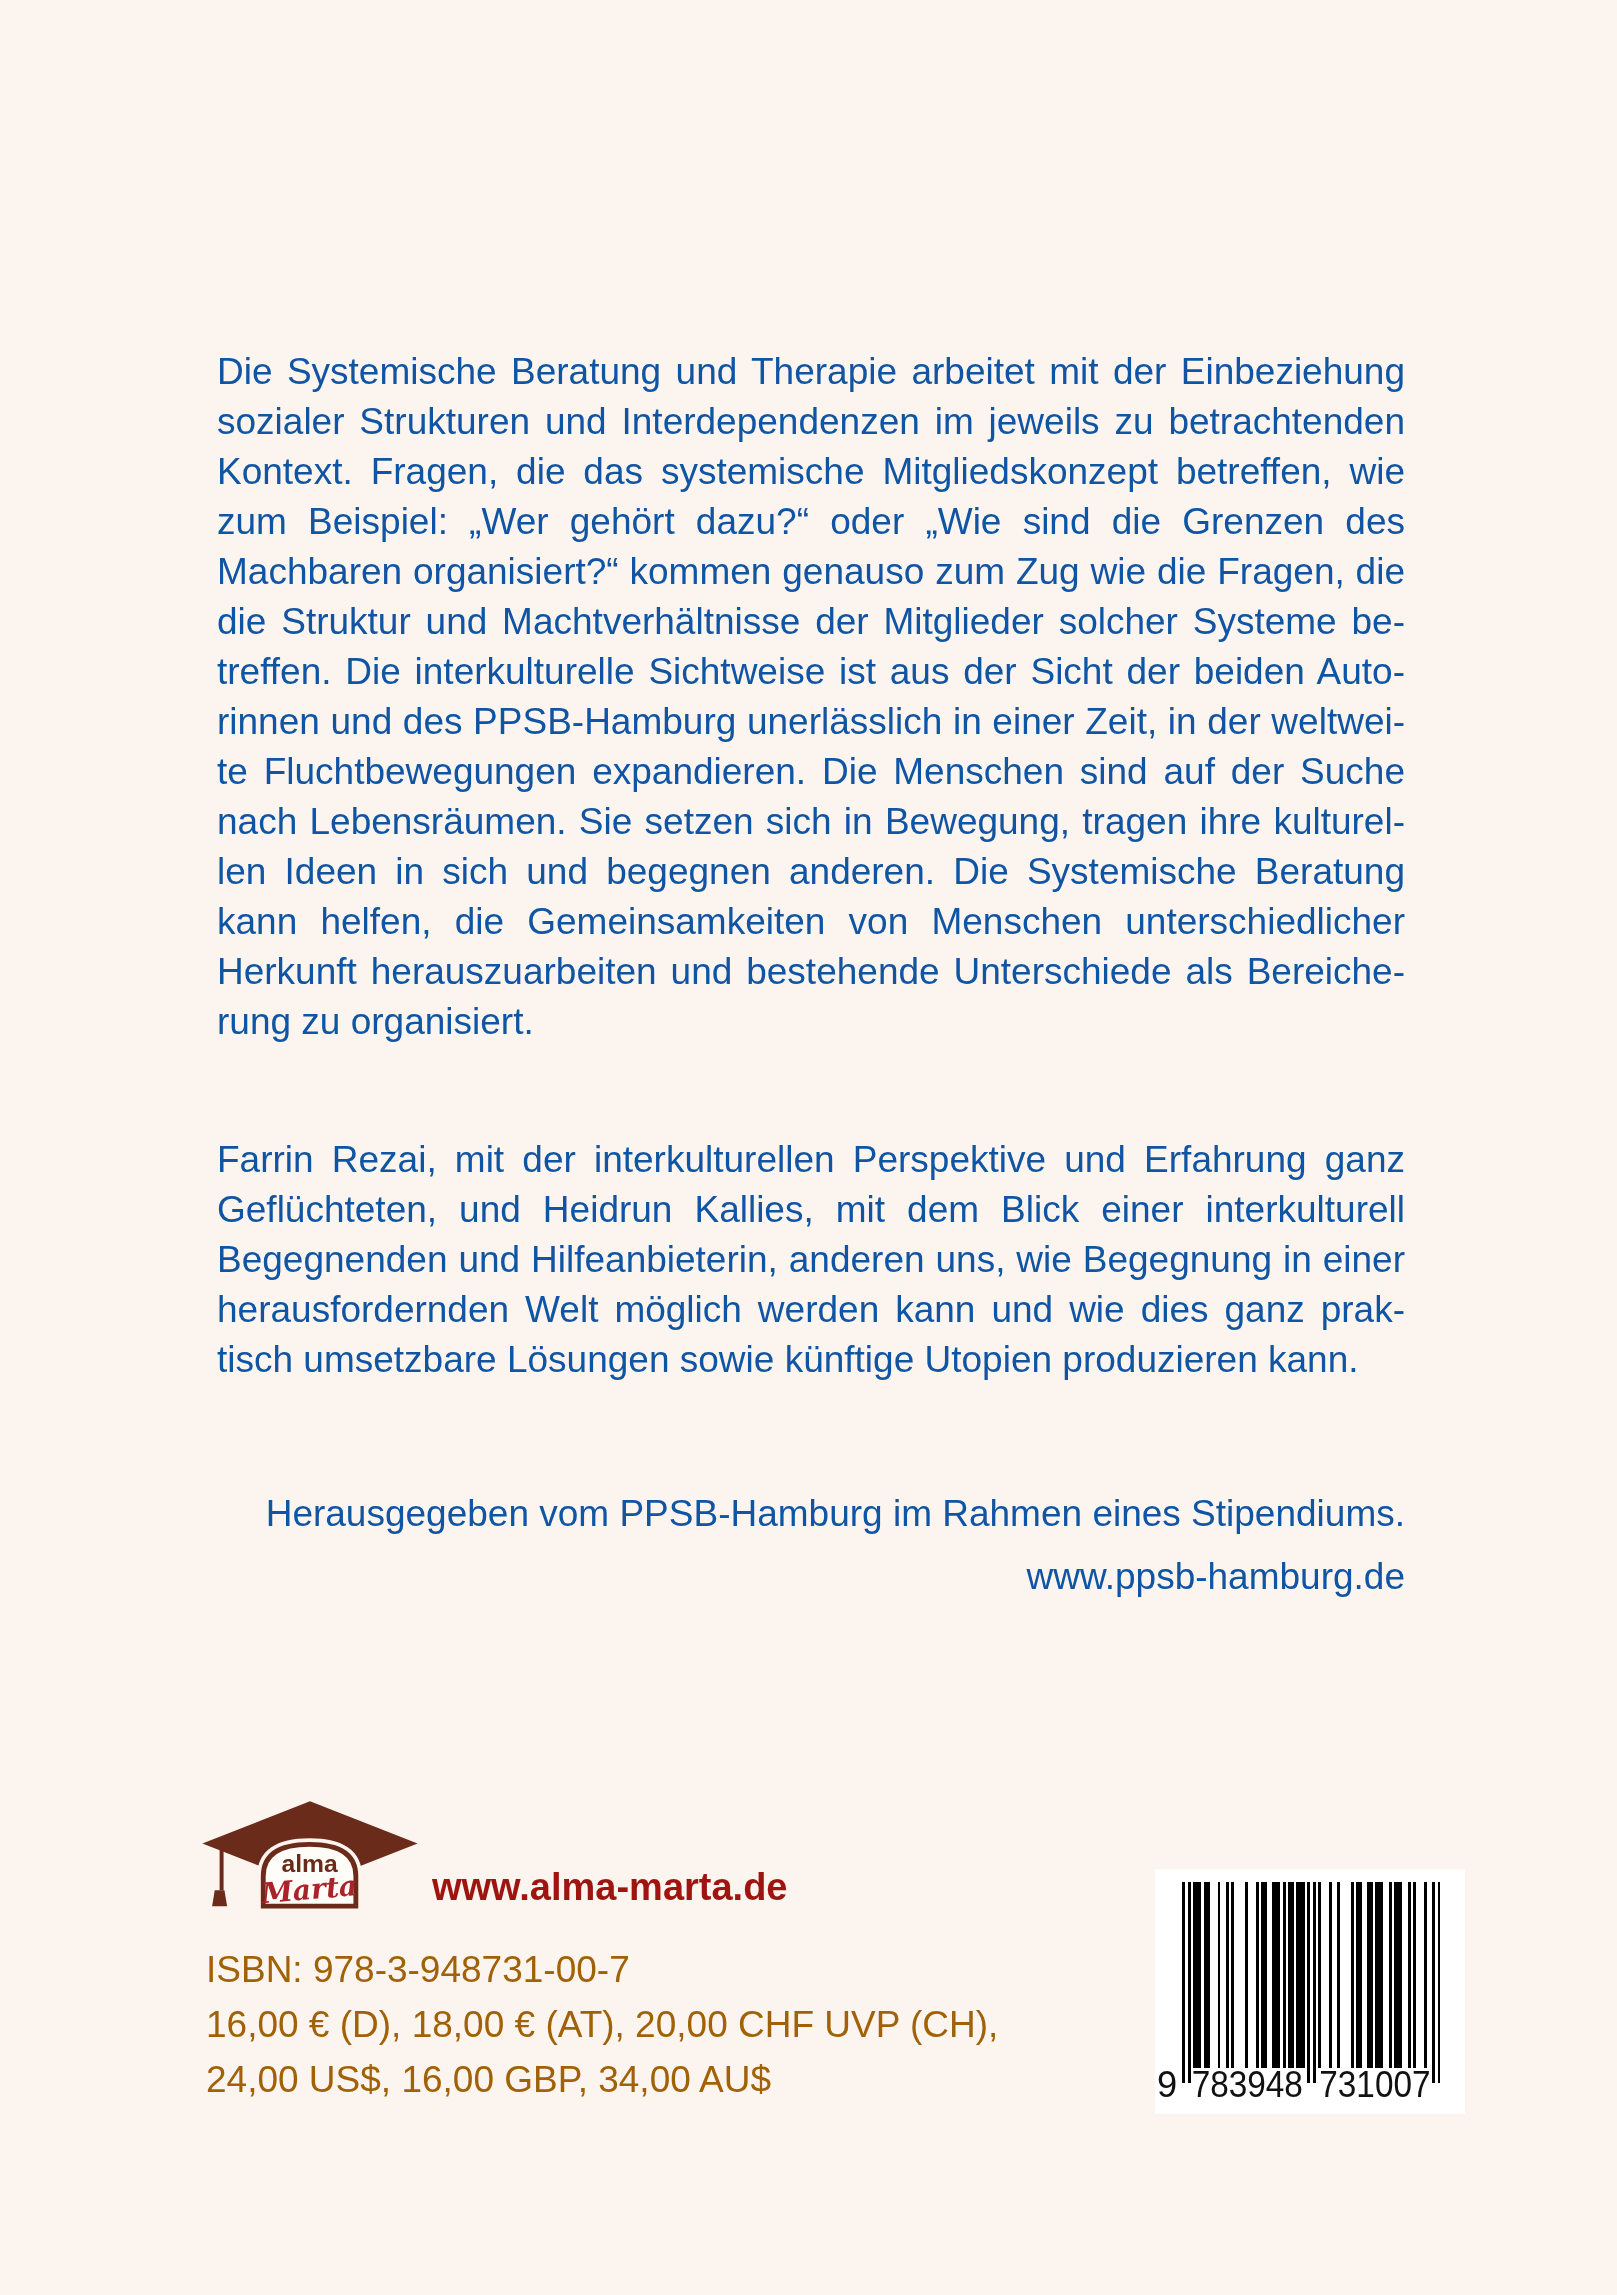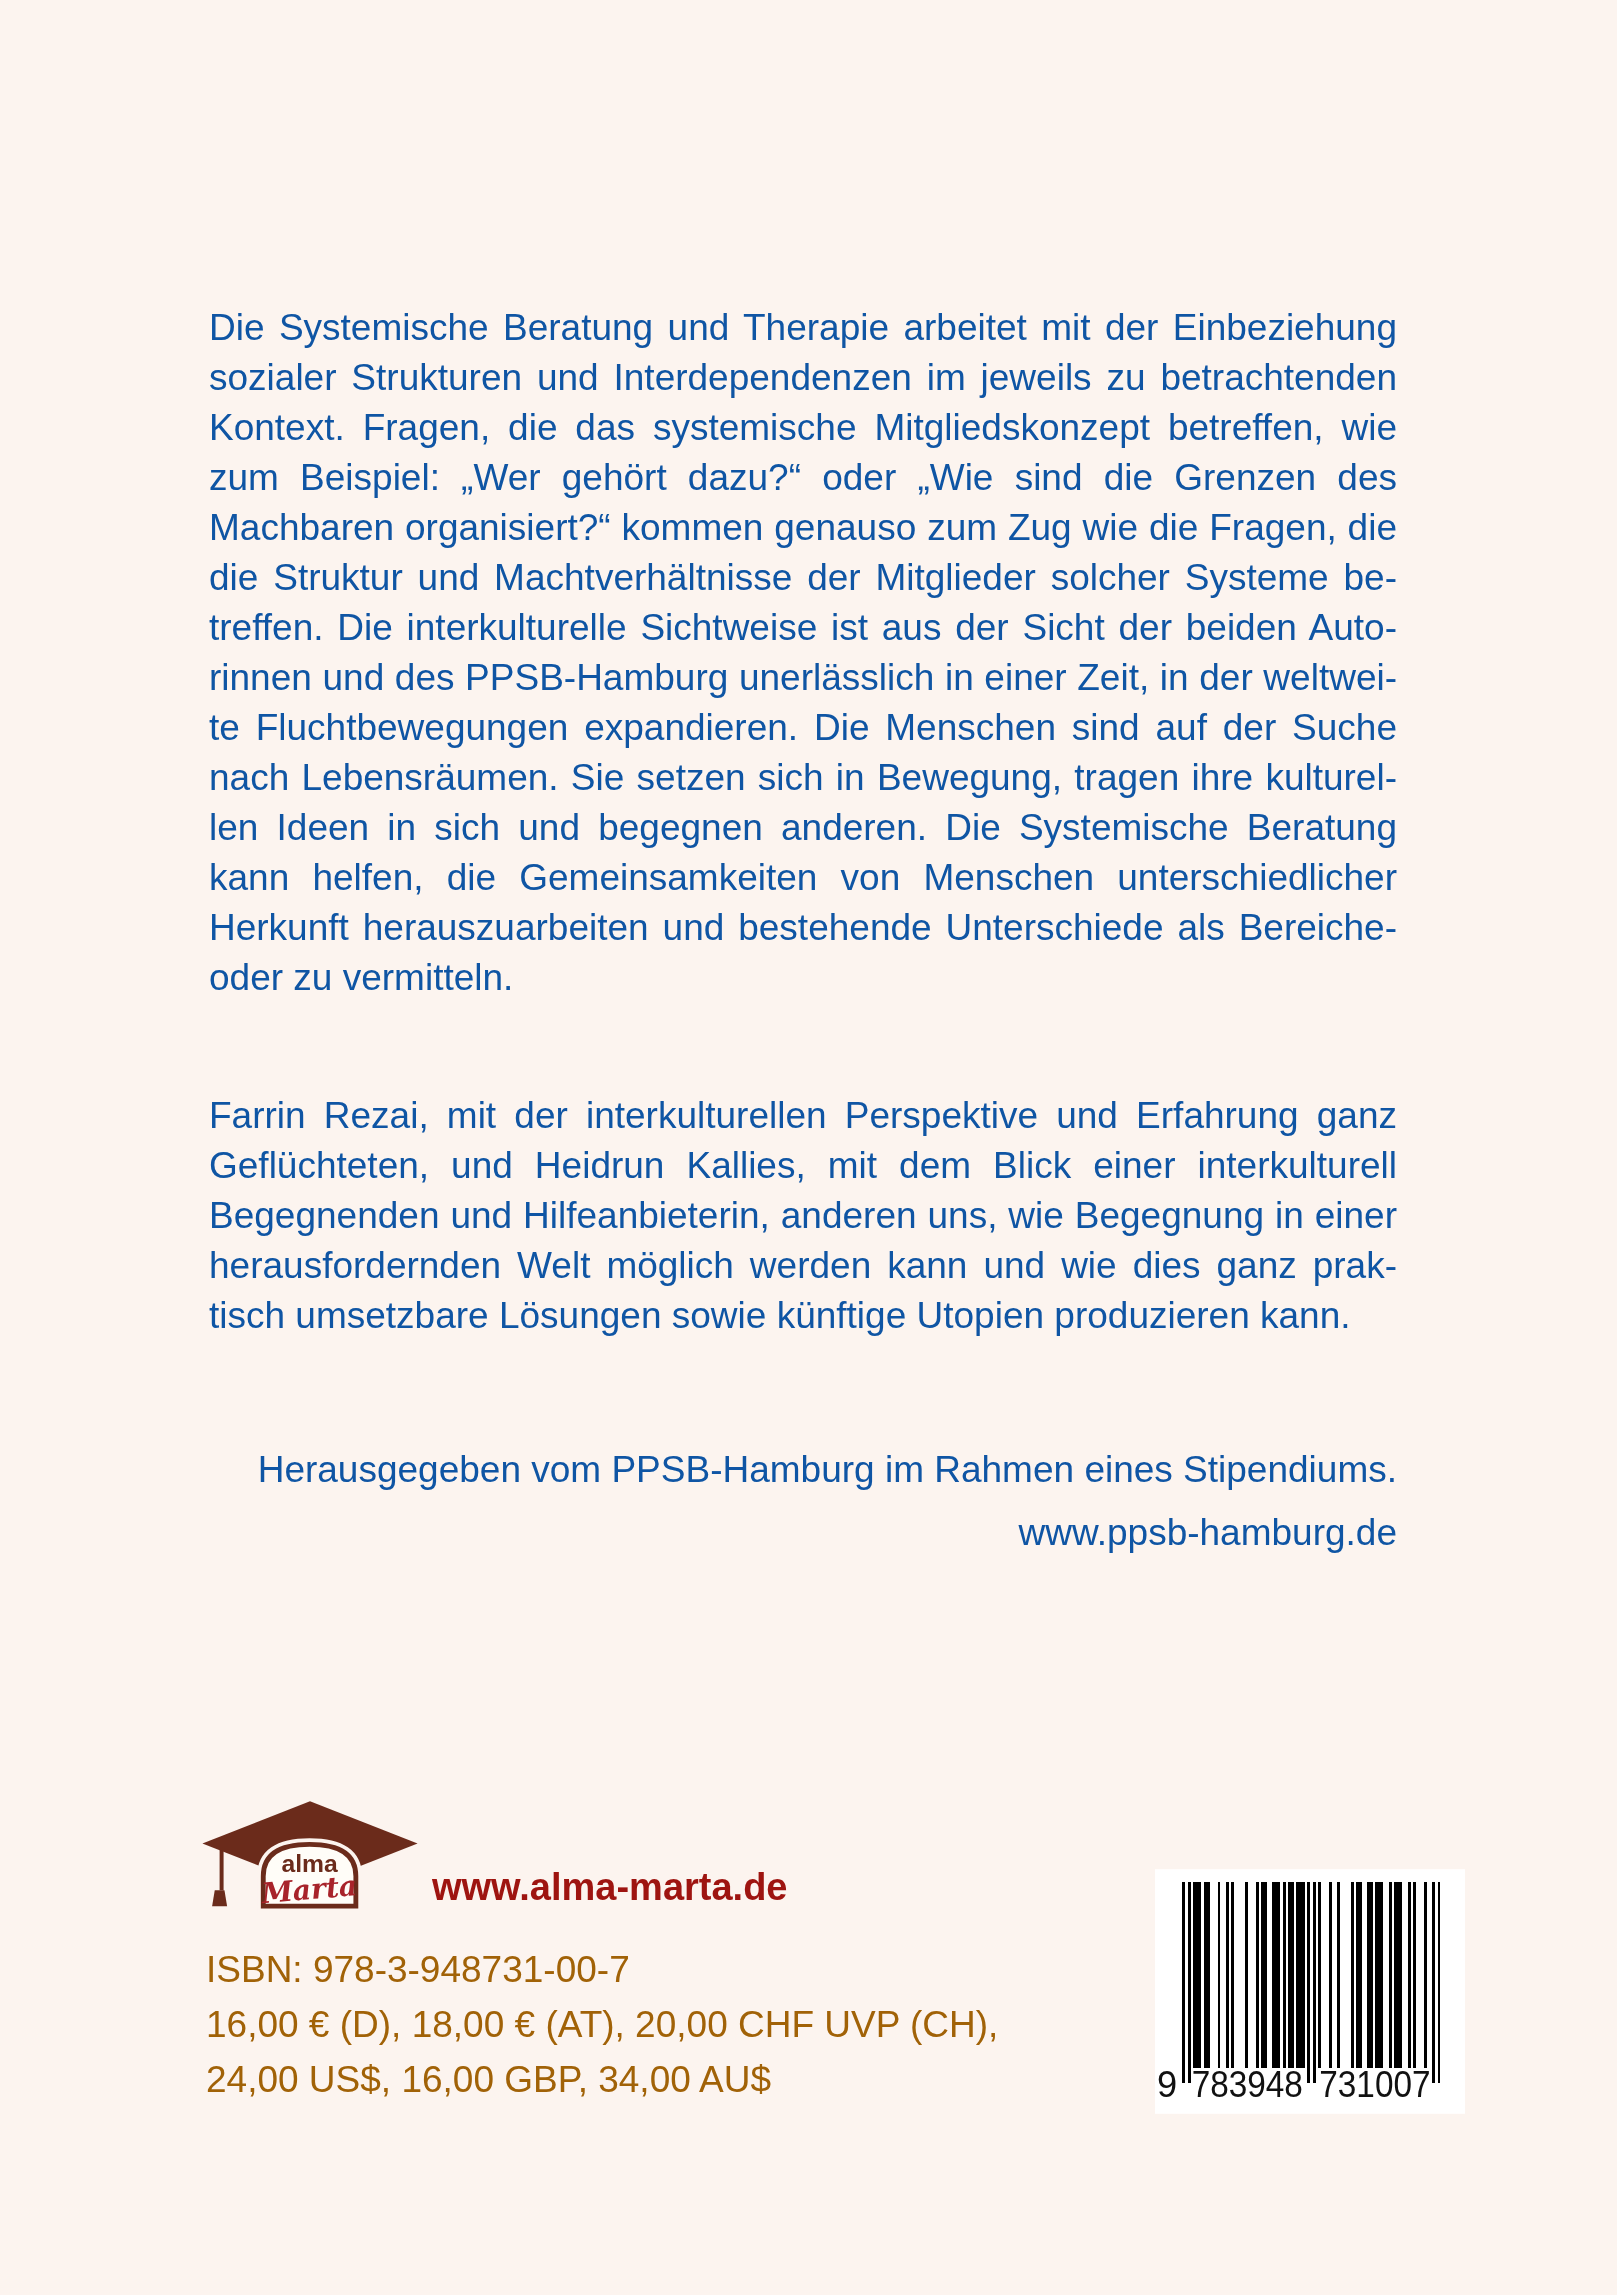--- a/index.html
+++ b/index.html
@@ -6,24 +6,25 @@
   .page {
     position:relative;
     width:1618px; height:2295px;
     background:#fcf4ef;
     overflow:hidden;
     font-family:"Liberation Sans", sans-serif;
   }
   
   .textblock {
     position:absolute;
-    left:209px; width:1188px;
+    left:217px; width:1188px;
     color:#0f55a4;
     font-size:37px;
     line-height:50px;
+    margin-top:44px;
   }
   .jline { text-align:justify; text-align-last:justify; }
   .jline.last { text-align:left; text-align-last:left; }
   .synopsis { top:303px; }
   .authors  { top:1091px; }
   .publisher { top:1438px; line-height:63px; }
   .publisher div { text-align:right; }
   
   .logo-wrap { position:absolute; left:198px; top:1795px; width:224px; height:120px; }
   .alma-site {
@@ -50,21 +51,21 @@
     <div class="jline">zum Beispiel: „Wer gehört dazu?“ oder „Wie sind die Grenzen des</div>
     <div class="jline">Machbaren organisiert?“ kommen genauso zum Zug wie die Fragen, die</div>
     <div class="jline">die Struktur und Machtverhältnisse der Mitglieder solcher Systeme be-</div>
     <div class="jline">treffen. Die interkulturelle Sichtweise ist aus der Sicht der beiden Auto-</div>
     <div class="jline">rinnen und des PPSB-Hamburg unerlässlich in einer Zeit, in der weltwei-</div>
     <div class="jline">te Fluchtbewegungen expandieren. Die Menschen sind auf der Suche</div>
     <div class="jline">nach Lebensräumen. Sie setzen sich in Bewegung, tragen ihre kulturel-</div>
     <div class="jline">len Ideen in sich und begegnen anderen. Die Systemische Beratung</div>
     <div class="jline">kann helfen, die Gemeinsamkeiten von Menschen unterschiedlicher</div>
     <div class="jline">Herkunft herauszuarbeiten und bestehende Unterschiede als Bereiche-</div>
-    <div class="jline last">oder zu vermitteln.</div>
+    <div class="jline last">rung zu organisiert.</div>
   </section>
 
   <section class="textblock authors">
     <div class="jline">Farrin Rezai, mit der interkulturellen Perspektive und Erfahrung ganz</div>
     <div class="jline">Geflüchteten, und Heidrun Kallies, mit dem Blick einer interkulturell</div>
     <div class="jline">Begegnenden und Hilfeanbieterin, anderen uns, wie Begegnung in einer</div>
     <div class="jline">herausfordernden Welt möglich werden kann und wie dies ganz prak-</div>
     <div class="jline last">tisch umsetzbare Lösungen sowie künftige Utopien produzieren kann.</div>
   </section>
 

